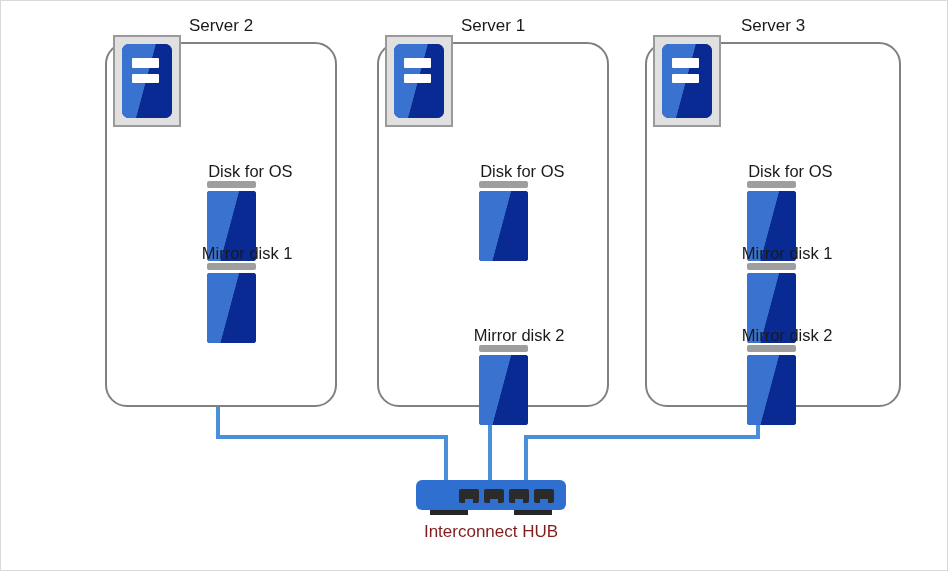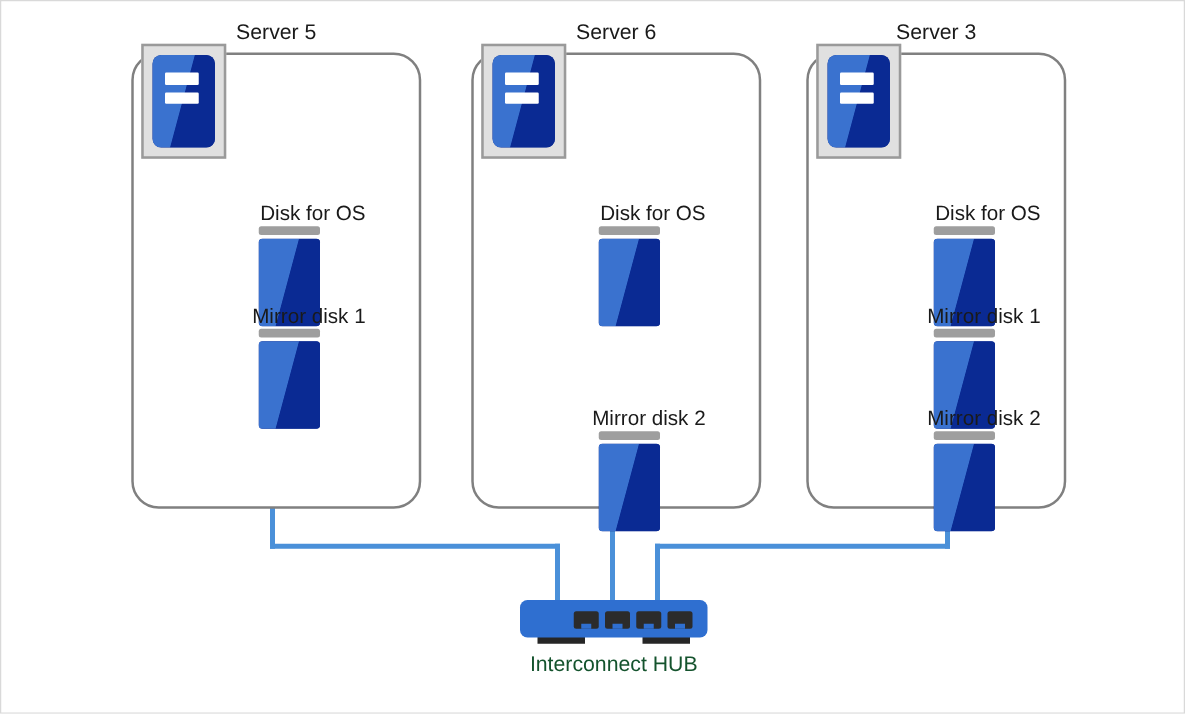--- a/index.html
+++ b/index.html
@@ -181,41 +181,41 @@
     background: #262626;
     z-index: 1;
   }
   .hub-label {
     position: absolute;
     left: -40px;
     top: 42px;
     width: 230px;
     text-align: center;
     font-size: 17px;
-    color: #14532d;
+    color: #7f1d1d;
     white-space: nowrap;
   }
 </style>
 </head>
 <body>
 
 <div id="canvas">
 
   <div class="link" style="left:215px; top:404px; width:4px; height:34px;"></div>
   <div class="link" style="left:215px; top:434px; width:232px; height:4px;"></div>
   <div class="link" style="left:443px; top:434px; width:4px; height:48px;"></div>
 
   <div class="link" style="left:487px; top:404px; width:4px; height:78px;"></div>
 
   <div class="link" style="left:755px; top:404px; width:4px; height:34px;"></div>
   <div class="link" style="left:523px; top:434px; width:236px; height:4px;"></div>
   <div class="link" style="left:523px; top:434px; width:4px; height:48px;"></div>
 
   <div class="server-group" style="left:104px; top:14px; width:232px; height:392px;">
-    <div class="server-title">Server 5</div>
+    <div class="server-title">Server 2</div>
 
     <div class="server-box" style="height:365px;"></div>
 
     <div class="server-icon">
       <div class="chassis">
         <div class="bar b1"></div>
         <div class="bar b2"></div>
       </div>
     </div>
 
@@ -230,21 +230,21 @@
     <div class="disk-row" style="left:22px; top:228px; width:196px;">
       <div class="disk-label" style="width:135px;">Mirror disk 1</div>
       <div class="disk-icon" style="margin-left:12px;">
         <div class="cap"></div>
         <div class="body"></div>
       </div>
     </div>
   </div>
 
   <div class="server-group" style="left:376px; top:14px; width:232px; height:392px;">
-    <div class="server-title">Server 6</div>
+    <div class="server-title">Server 1</div>
 
     <div class="server-box" style="height:365px;"></div>
 
     <div class="server-icon">
       <div class="chassis">
         <div class="bar b1"></div>
         <div class="bar b2"></div>
       </div>
     </div>
 
@@ -258,21 +258,21 @@
 
     <div class="disk-row" style="left:22px; top:310px; width:196px;">
       <div class="disk-label" style="width:135px;">Mirror disk 2</div>
       <div class="disk-icon" style="margin-left:12px;">
         <div class="cap"></div>
         <div class="body"></div>
       </div>
     </div>
   </div>
 
-  <div class="server-group" style="left:644px; top:14px; width:208px; height:392px;">
+  <div class="server-group" style="left:644px; top:14px; width:256px; height:392px;">
     <div class="server-title">Server 3</div>
 
     <div class="server-box" style="height:365px;"></div>
 
     <div class="server-icon">
       <div class="chassis">
         <div class="bar b1"></div>
         <div class="bar b2"></div>
       </div>
     </div>

